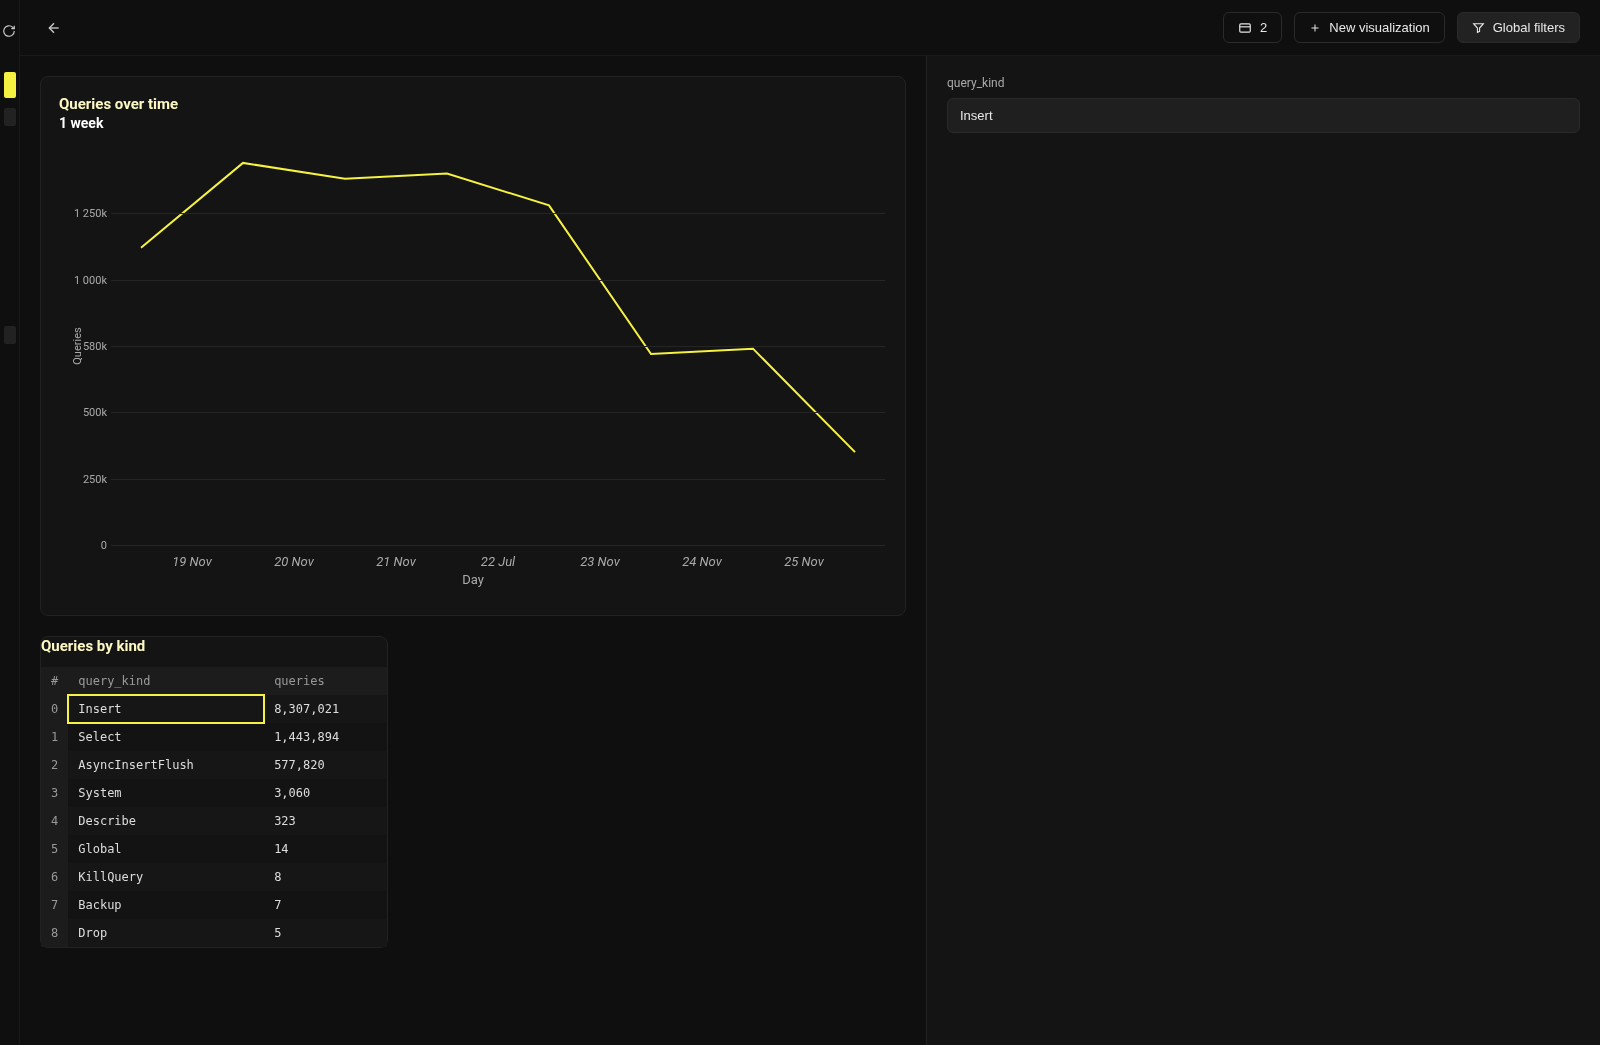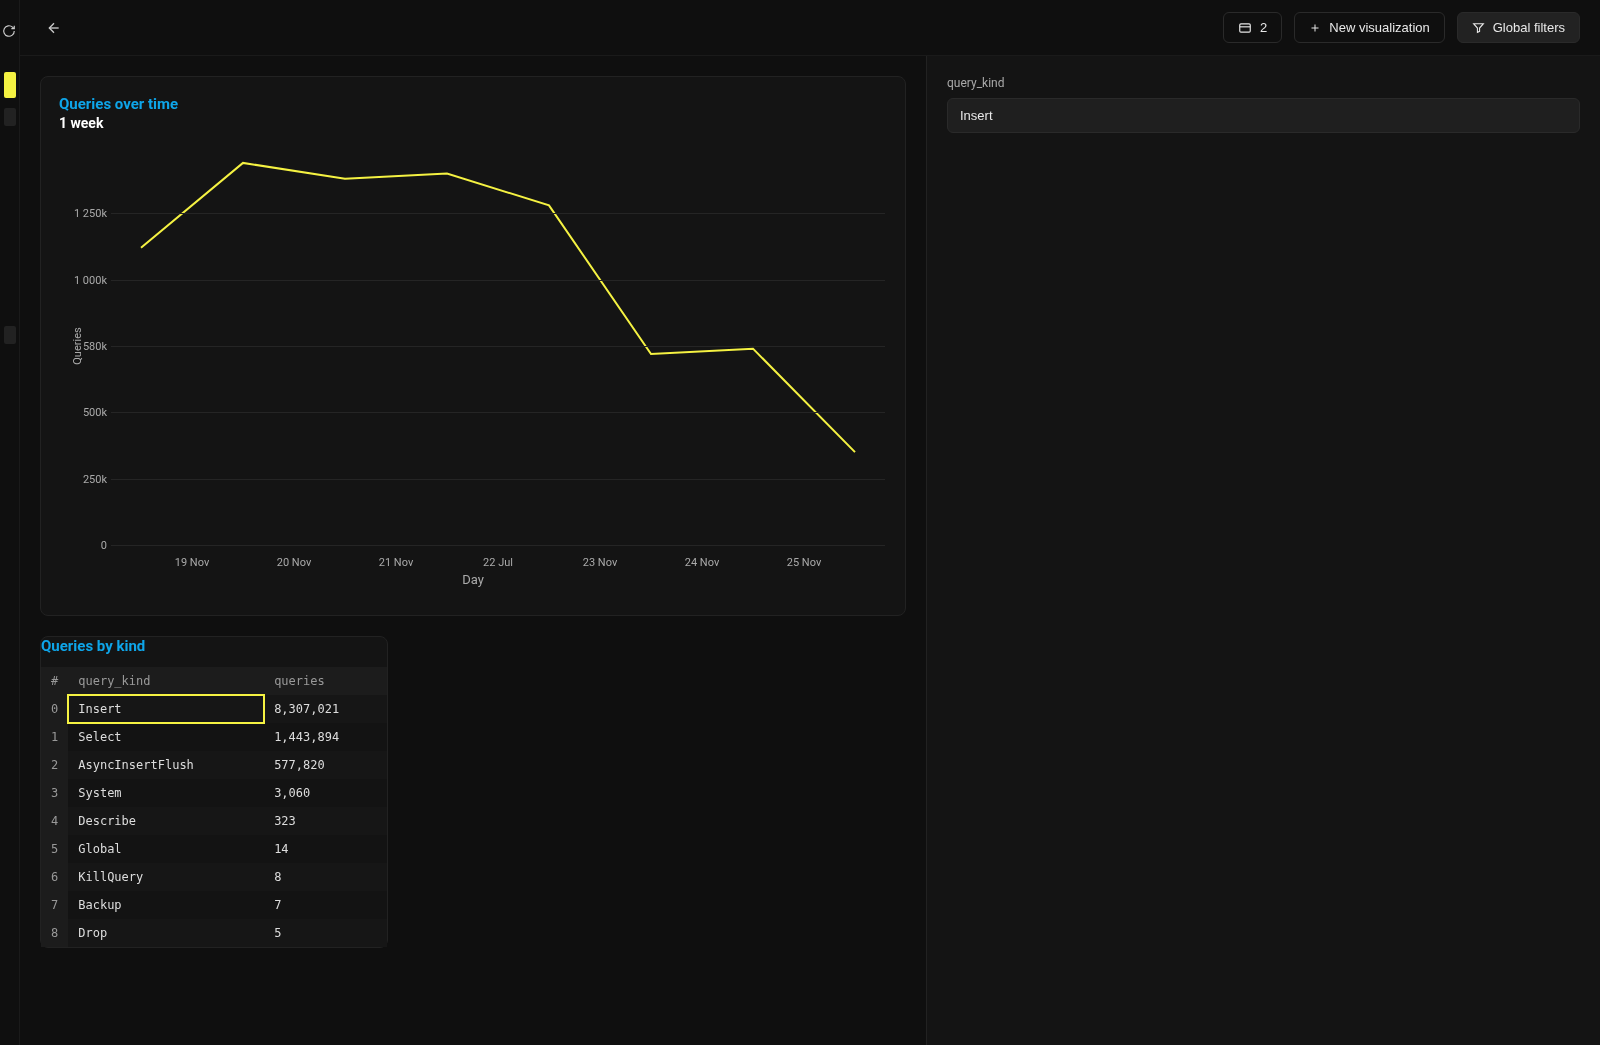--- a/index.html
+++ b/index.html
@@ -100,21 +100,21 @@
     overflow: auto;
   }
   .panel {
     background: #141414;
     border: 1px solid #222;
     border-radius: 8px;
     padding: 18px;
     margin-bottom: 20px;
   }
   .panel.chart { width: 866px; height: 540px; position: relative; }
-  .panel-title { font-weight: 700; font-size: 15px; color: #0ea5e9; }
+  .panel-title { font-weight: 700; font-size: 15px; color: #fef9c3; }
   .panel-subtitle { font-weight: 700; font-size: 14px; color: #fff; margin-top: 2px; }
 
   
   .chart-wrap {
     position: absolute;
     left: 70px;
     top: 70px;
     right: 20px;
     bottom: 70px;
   }
@@ -146,23 +146,24 @@
   }
   .grid-line {
     position: absolute;
     left: 0; right: 0;
     border-top: 1px solid #252525;
   }
   .x-tick {
     position: absolute;
     bottom: -24px;
     transform: translateX(-50%);
-    font-size: 11px;
+    font-size: 13px;
     color: #aaa;
     white-space: nowrap;
+    font-style: italic;
   }
   svg.line-svg { position: absolute; left:0; top:0; width:100%; height:100%; overflow: visible; }
 
   
   .panel.table { width: 348px; padding: 0; }
   .tbl { width: 100%; border-collapse: collapse; margin-top: 12px; font-family: ui-monospace, "SFMono-Regular", Menlo, monospace; font-size: 12px; }
   .tbl th, .tbl td {
     text-align: left;
     padding: 7px 10px;
     color: #ddd;

